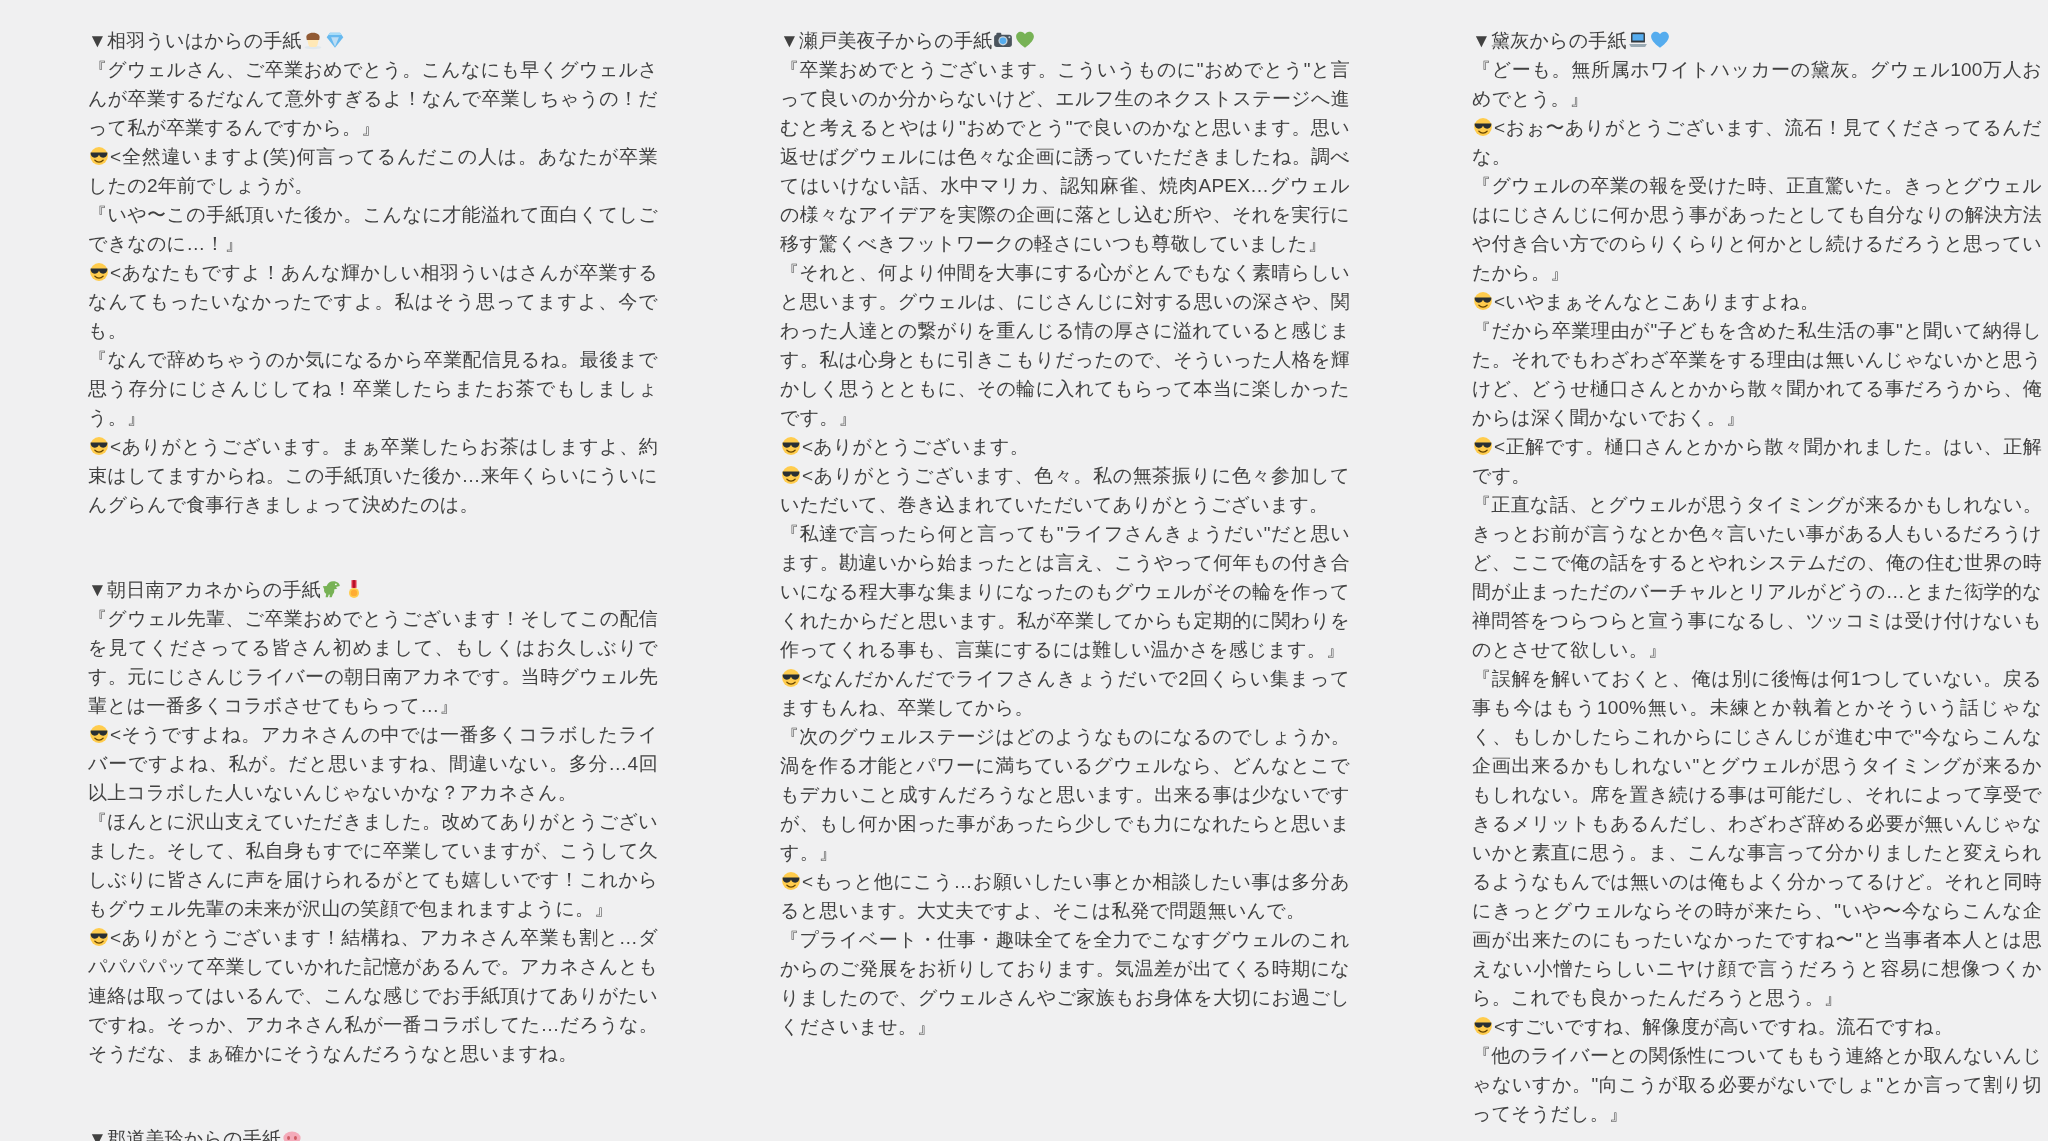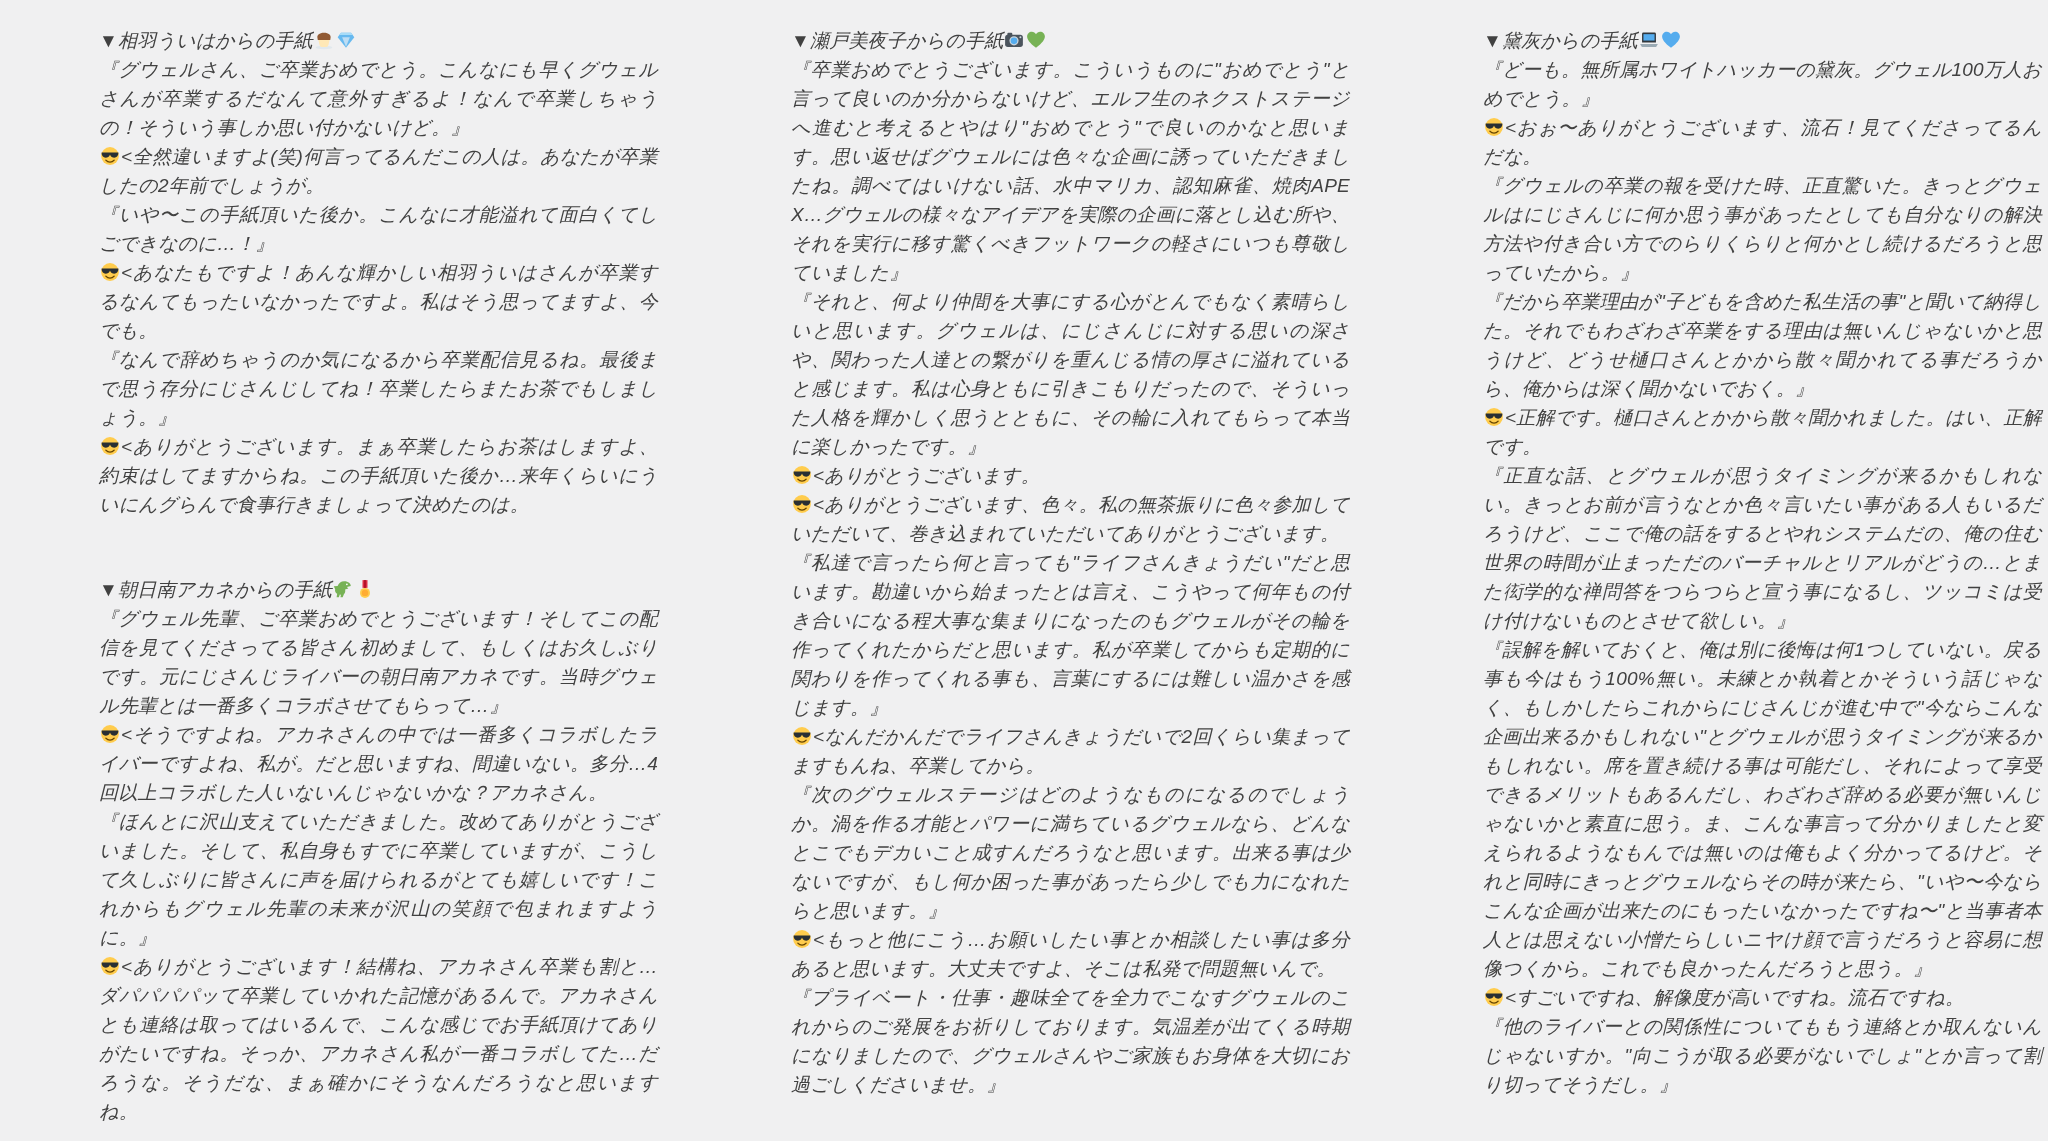--- a/index.html
+++ b/index.html
@@ -6,21 +6,21 @@
   body{
     width:2048px;height:1141px;overflow:hidden;
     background:#f0f0f1;color:#414141;
     font-family:"Liberation Sans","DejaVu Sans",sans-serif;
   }
   .page{
     display:flex;box-sizing:border-box;
     padding:26px 36px 0 84px;gap:118px;
   }
   .col{width:574px;flex:none;}
-  .letter-section{margin:0 0 56px 15px;font-style:italic;}
+  .letter-section{margin:0 0 56px 4px;}
   .hdr,.block{
     margin:0;font-size:19px;line-height:29px;
     letter-spacing:.2px;word-break:break-all;text-align:justify;
   }
   .hdr{text-align:left;}
   .emj{display:inline-block;width:20px;height:20px;vertical-align:-3px;margin:0 1px;}
 </style>
 </head>
 <body>
 
@@ -29,21 +29,21 @@
       <section class="letter-section">
         <p class="hdr">▼相羽ういはからの手紙<svg class="emj" viewBox="0 0 36 36">
             <ellipse cx="18" cy="31.5" rx="15" ry="3" fill="#E1E8ED"></ellipse>
             <path fill="#FFE8B6" d="M7.5 16h21l-2.6 11.6A4 4 0 0 1 22 30.5H14a4 4 0 0 1-3.9-2.9z"></path>
             <path fill="#915A34" d="M18 5c8.5 0 12.6 4.4 11.9 8.6L29.2 18H6.8l-.7-4.4C5.4 9.4 9.5 5 18 5z"></path>
           </svg><svg class="emj" viewBox="0 0 36 36">
             <polygon fill="#67B9EF" points="9,5 27,5 33,13 18,32 3,13"></polygon>
             <polygon fill="#A8DCF8" points="9,5 27,5 30,9 6,9"></polygon>
             <polygon fill="#BDDDF4" points="11,13 18,30 25,13"></polygon>
           </svg></p>
-        <p class="block">『グウェルさん、ご卒業おめでとう。こんなにも早くグウェルさんが卒業するだなんて意外すぎるよ！なんで卒業しちゃうの！そういう事しか思い付かないけど。』</p>
+        <p class="block">『グウェルさん、ご卒業おめでとう。こんなにも早くグウェルさんが卒業するだなんて意外すぎるよ！なんで卒業しちゃうの！だって私が卒業するんですから。』</p>
         <p class="block"><svg class="emj" viewBox="0 0 36 36">
             <circle cx="18" cy="18" r="16" fill="#FFCC4D"></circle>
             <path fill="#292F33" d="M3 11.5h30V14c0 .4-.9 7-7.7 7-5.2 0-6.7-3.9-7.1-5.1h-.4C17.4 17.1 15.9 21 10.7 21 3.9 21 3 14.4 3 14z"></path>
             <path fill="none" stroke="#664500" stroke-width="2.4" stroke-linecap="round" d="M10.5 25.5c2 2.3 4.6 3.5 7.5 3.5s5.5-1.2 7.5-3.5"></path>
           </svg>&lt;全然違いますよ(笑)何言ってるんだこの人は。あなたが卒業したの2年前でしょうが。</p>
         <p class="block">『いや〜この手紙頂いた後か。こんなに才能溢れて面白くてしごできなのに…！』</p>
         <p class="block"><svg class="emj" viewBox="0 0 36 36">
             <circle cx="18" cy="18" r="16" fill="#FFCC4D"></circle>
             <path fill="#292F33" d="M3 11.5h30V14c0 .4-.9 7-7.7 7-5.2 0-6.7-3.9-7.1-5.1h-.4C17.4 17.1 15.9 21 10.7 21 3.9 21 3 14.4 3 14z"></path>
             <path fill="none" stroke="#664500" stroke-width="2.4" stroke-linecap="round" d="M10.5 25.5c2 2.3 4.6 3.5 7.5 3.5s5.5-1.2 7.5-3.5"></path>
@@ -133,20 +133,25 @@
           </svg><svg class="emj" viewBox="0 0 36 36">
             <path fill="#55ACEE" d="M18 32C6.4 23 2 16.6 2 11.5 2 6.8 5.8 3 10.5 3 13.6 3 16.6 4.9 18 7.6 19.4 4.9 22.4 3 25.5 3 30.2 3 34 6.8 34 11.5c0 5.1-4.4 11.5-16 20.5z"></path>
           </svg></p>
         <p class="block">『どーも。無所属ホワイトハッカーの黛灰。グウェル100万人おめでとう。』</p>
         <p class="block"><svg class="emj" viewBox="0 0 36 36">
             <circle cx="18" cy="18" r="16" fill="#FFCC4D"></circle>
             <path fill="#292F33" d="M3 11.5h30V14c0 .4-.9 7-7.7 7-5.2 0-6.7-3.9-7.1-5.1h-.4C17.4 17.1 15.9 21 10.7 21 3.9 21 3 14.4 3 14z"></path>
             <path fill="none" stroke="#664500" stroke-width="2.4" stroke-linecap="round" d="M10.5 25.5c2 2.3 4.6 3.5 7.5 3.5s5.5-1.2 7.5-3.5"></path>
           </svg>&lt;おぉ〜ありがとうございます、流石！見てくださってるんだな。</p>
         <p class="block">『グウェルの卒業の報を受けた時、正直驚いた。きっとグウェルはにじさんじに何か思う事があったとしても自分なりの解決方法や付き合い方でのらりくらりと何かとし続けるだろうと思っていたから。』</p>
+        <p class="block"><svg class="emj" viewBox="0 0 36 36">
+            <circle cx="18" cy="18" r="16" fill="#FFCC4D"></circle>
+            <path fill="#292F33" d="M3 11.5h30V14c0 .4-.9 7-7.7 7-5.2 0-6.7-3.9-7.1-5.1h-.4C17.4 17.1 15.9 21 10.7 21 3.9 21 3 14.4 3 14z"></path>
+            <path fill="none" stroke="#664500" stroke-width="2.4" stroke-linecap="round" d="M10.5 25.5c2 2.3 4.6 3.5 7.5 3.5s5.5-1.2 7.5-3.5"></path>
+          </svg>&lt;いやまぁそんなとこありますよね。</p>
         <p class="block">『だから卒業理由が"子どもを含めた私生活の事"と聞いて納得した。それでもわざわざ卒業をする理由は無いんじゃないかと思うけど、どうせ樋口さんとかから散々聞かれてる事だろうから、俺からは深く聞かないでおく。』</p>
         <p class="block"><svg class="emj" viewBox="0 0 36 36">
             <circle cx="18" cy="18" r="16" fill="#FFCC4D"></circle>
             <path fill="#292F33" d="M3 11.5h30V14c0 .4-.9 7-7.7 7-5.2 0-6.7-3.9-7.1-5.1h-.4C17.4 17.1 15.9 21 10.7 21 3.9 21 3 14.4 3 14z"></path>
             <path fill="none" stroke="#664500" stroke-width="2.4" stroke-linecap="round" d="M10.5 25.5c2 2.3 4.6 3.5 7.5 3.5s5.5-1.2 7.5-3.5"></path>
           </svg>&lt;正解です。樋口さんとかから散々聞かれました。はい、正解です。</p>
         <p class="block">『正直な話、とグウェルが思うタイミングが来るかもしれない。きっとお前が言うなとか色々言いたい事がある人もいるだろうけど、ここで俺の話をするとやれシステムだの、俺の住む世界の時間が止まっただのバーチャルとリアルがどうの…とまた衒学的な禅問答をつらつらと宣う事になるし、ツッコミは受け付けないものとさせて欲しい。』</p>
         <p class="block">『誤解を解いておくと、俺は別に後悔は何1つしていない。戻る事も今はもう100%無い。未練とか執着とかそういう話じゃなく、もしかしたらこれからにじさんじが進む中で"今ならこんな企画出来るかもしれない"とグウェルが思うタイミングが来るかもしれない。席を置き続ける事は可能だし、それによって享受できるメリットもあるんだし、わざわざ辞める必要が無いんじゃないかと素直に思う。ま、こんな事言って分かりましたと変えられるようなもんでは無いのは俺もよく分かってるけど。それと同時にきっとグウェルならその時が来たら、"いや〜今ならこんな企画が出来たのにもったいなかったですね〜"と当事者本人とは思えない小憎たらしいニヤけ顔で言うだろうと容易に想像つくから。これでも良かったんだろうと思う。』</p>
         <p class="block"><svg class="emj" viewBox="0 0 36 36">
             <circle cx="18" cy="18" r="16" fill="#FFCC4D"></circle>

